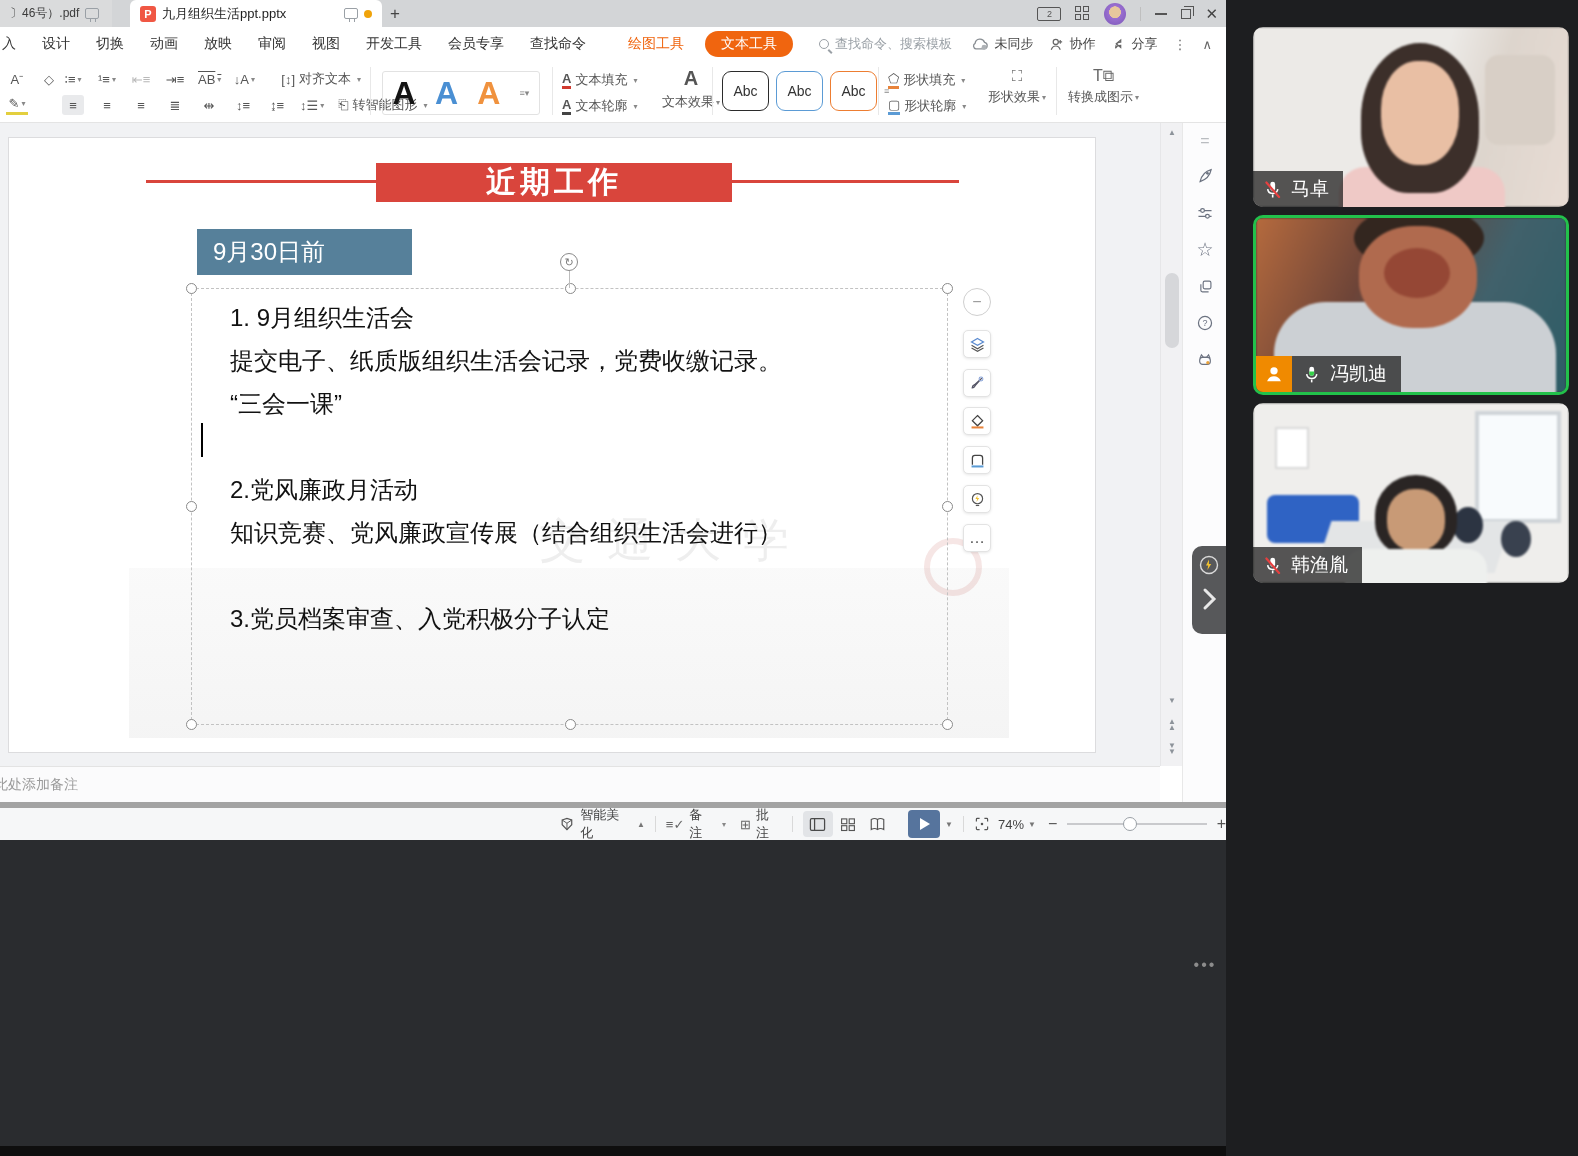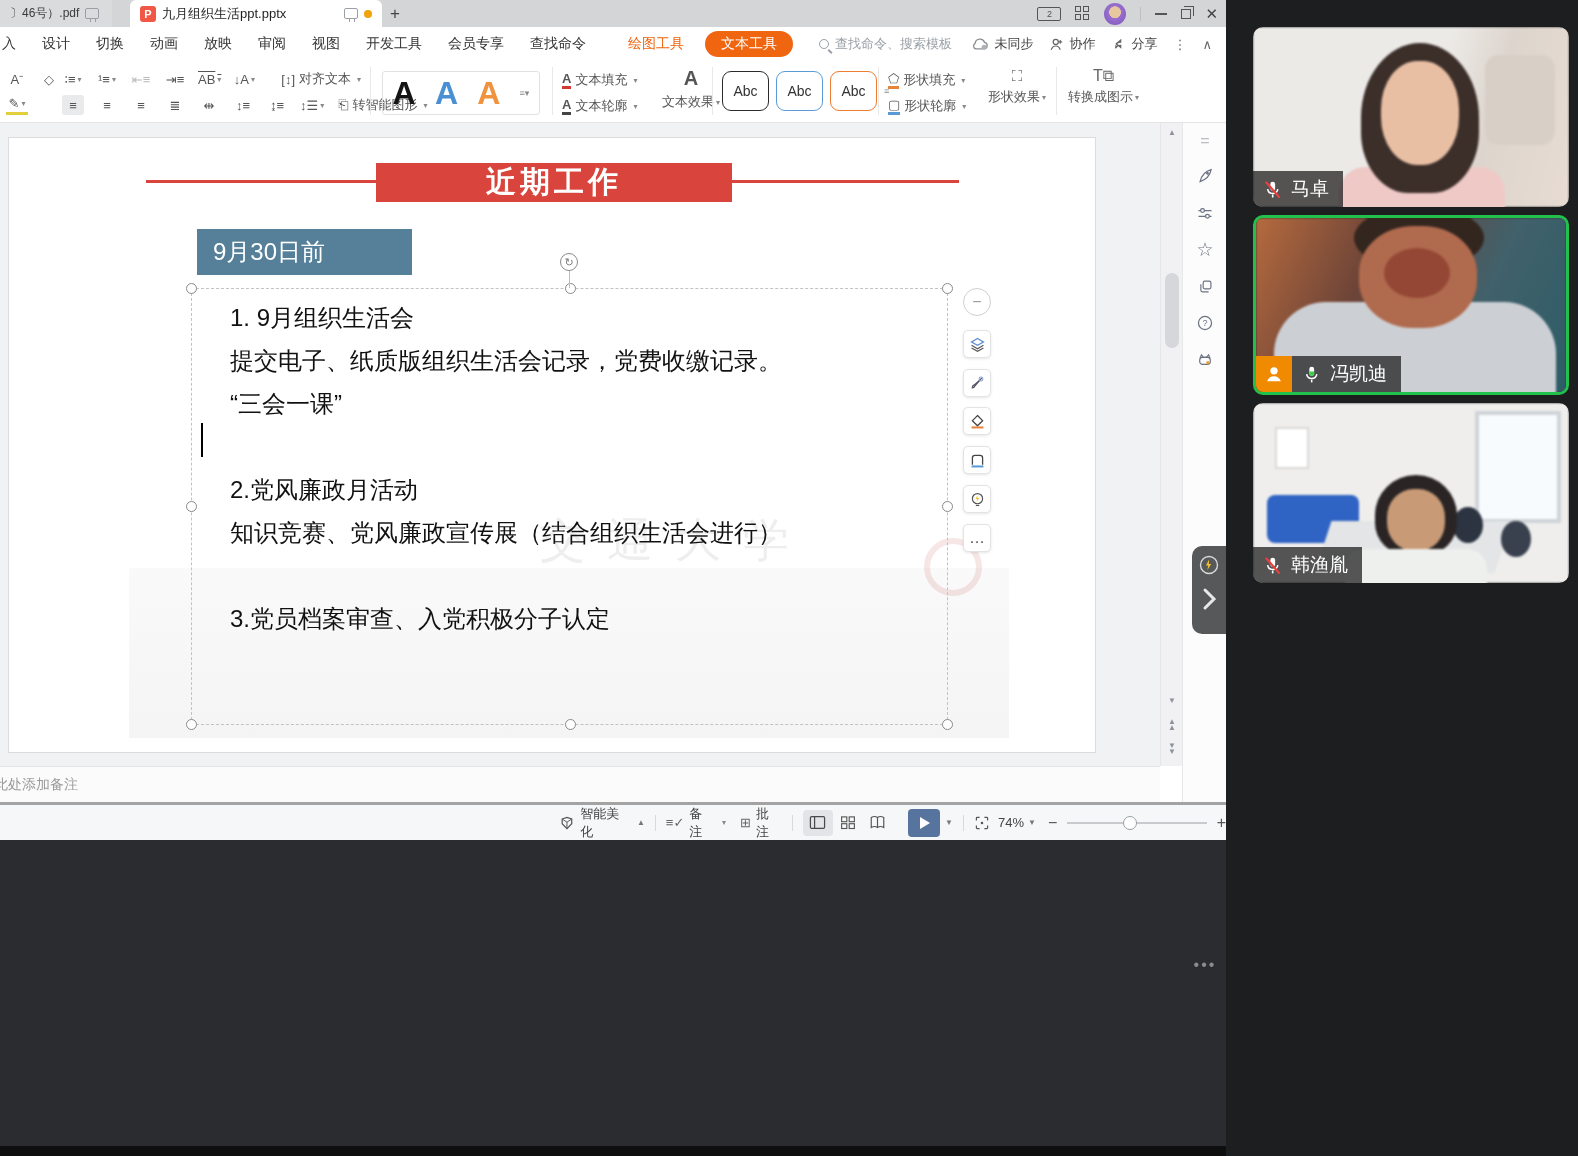--- a/index.html
+++ b/index.html
@@ -81,21 +81,21 @@
   
   .scrollcol { position:absolute; left:1160px; top:123px; width:22px; height:643px; background:#f1f1f3; border-left:1px solid #e6e6e8; color:#9aa0a6; }
   .thumb { position:absolute; left:4px; top:150px; width:14px; height:75px; border-radius:7px; background:#d6d7da; }
   .sbtn { position:absolute; left:0; width:22px; text-align:center; font-size:8px; line-height:1; color:#8d939a; }
   .rpanel { position:absolute; left:1182px; top:123px; width:44px; height:679px; background:#fcfcfd; border-left:1px solid #e8e8e8; }
   .rp-ic { position:absolute; left:12px; width:20px; height:20px; color:#6b7280; display:flex; align-items:center; justify-content:center; font-size:16px; }
   .pullout { position:absolute; left:1192px; top:546px; width:34px; height:88px; background:#57585a; border-radius:10px 0 0 10px; }
 
   
   .notesbar { position:absolute; left:0; top:766px; width:1160px; height:36px; background:#fbfbfc; border-top:1px solid #e3e3e3; font-size:14px; color:#9a9a9a; display:flex; align-items:center; }
-  .statusbar { position:absolute; left:0; top:802px; width:1226px; height:38px; background:#f6f7f8; border-top:3px solid #a3a3a3; display:flex; align-items:center; font-size:13px; color:#444;justify-content:flex-end; }
+  .statusbar { position:absolute; left:0; top:802px; width:1226px; height:38px; background:#f6f7f8; border-top:6px solid #a3a3a3; display:flex; align-items:center; font-size:13px; color:#444;justify-content:flex-end; }
   .sdiv { width:1px; height:16px; background:#d9d9d9; margin:0 10px; }
   .viewbtn { width:30px; height:26px; display:flex; align-items:center; justify-content:center; border-radius:4px; }
   .viewbtn.on { background:#e2e4e7; }
   .playbtn { width:32px; height:28px; background:#56749d; border-radius:4px; display:flex; align-items:center; justify-content:center; }
   .play-tri { width:0; height:0; border-left:10px solid #fff; border-top:6px solid transparent; border-bottom:6px solid transparent; margin-left:2px; }
   .zoomline { width:140px; height:2px; background:#c9cacd; position:relative; margin:0 10px; }
   .zoomknob { position:absolute; left:56px; top:-6px; width:14px; height:14px; border-radius:50%; background:#fff; border:1.5px solid #9aa0a6; }
 
   
   .sidebar { position:absolute; left:1226px; top:0; width:352px; height:1156px; background:#1d1e20; }

